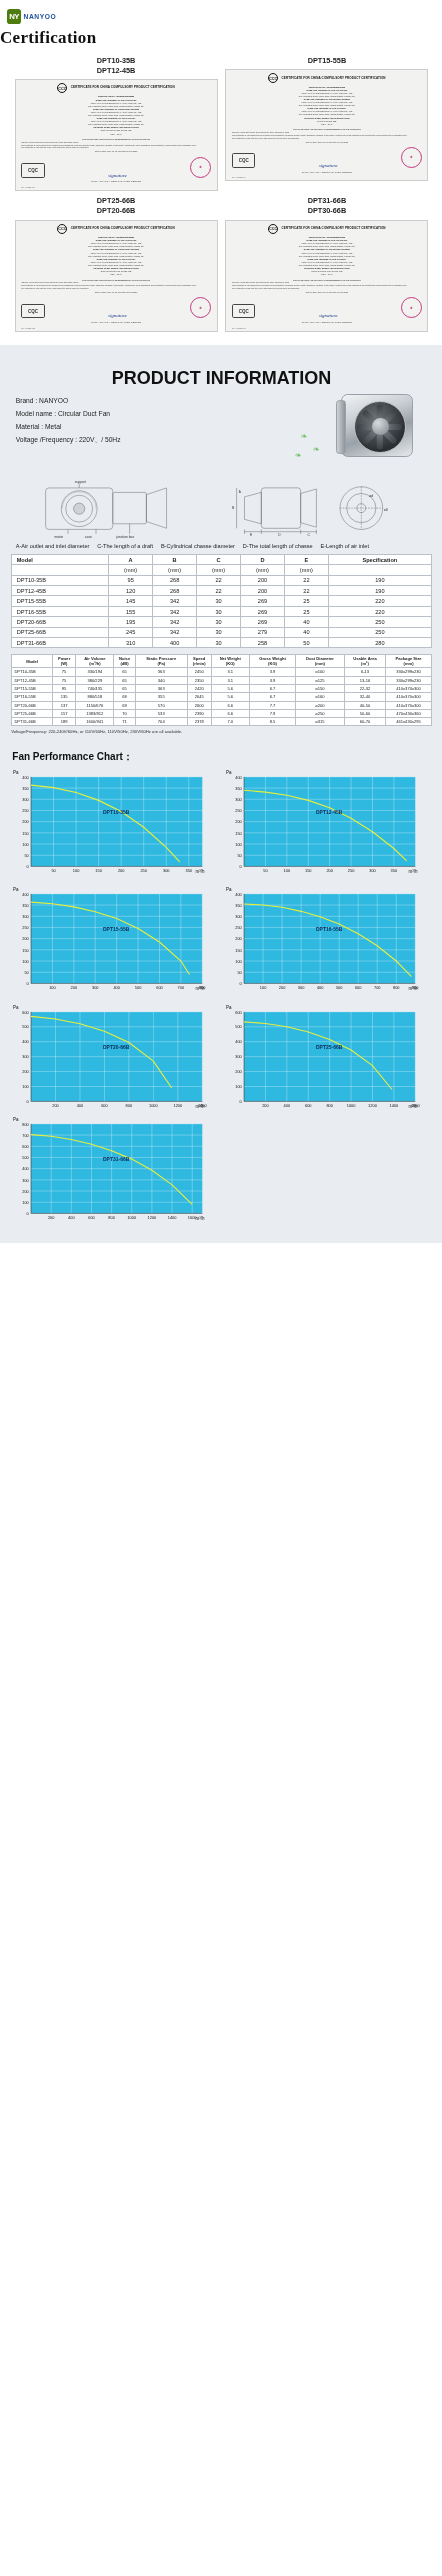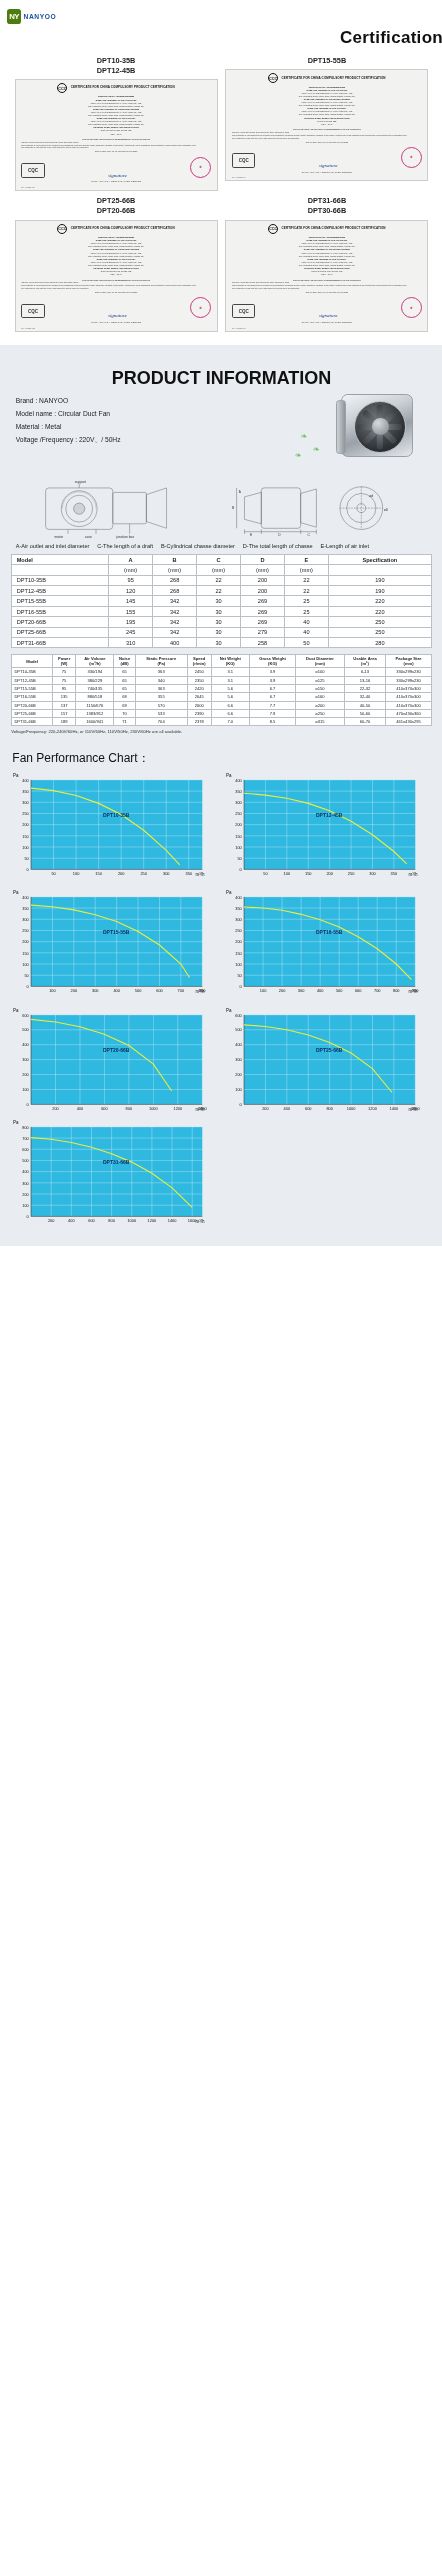--- a/index.html
+++ b/index.html
@@ -19,22 +19,22 @@
     position:absolute; left:6.7px; top:3.4px;
     display:flex; align-items:center; gap:2.2px;
   }
   .logo-badge {
     width:14.6px;height:14.6px;border-radius:2.8px;background:#4d7c0f;color:#fff;
     font-size:7.8px;font-weight:bold;display:flex;align-items:center;justify-content:center;
     letter-spacing:-0.6px;
   }
   .logo-text { font-size:6.7px; font-weight:bold; color:#19509e; letter-spacing:0.6px;}
   .section-title {
-    text-align:right; font-size:17px; font-weight:bold; color:#111;
-    margin: 0 0 7.8px 0; letter-spacing:0.3px;
+    text-align:left; font-size:17px; font-weight:bold; color:#111;
+    margin: 0 0 7.8px 0; letter-spacing:0.3px;font-family:Liberation Serif, serif;
   }
   .cert-grid {
     display:grid; grid-template-columns: 1fr 1fr; gap: 5.6px 7.8px;
     padding: 0 14.6px;
   }
   .cert-cell { text-align:center; }
   .cert-label {
     font-size:7.3px; font-weight:bold; color:#222; line-height:1.35;
     margin-bottom:3.4px; white-space:pre-line;
   }
@@ -134,21 +134,21 @@
   table.perf th, table.perf td {
     border:0.6px solid #b9c0c7; font-size:4.1px; text-align:center; padding:1.1px 0.6px; color:#1b1b1b;
     line-height:1.25;
   }
   table.perf th { font-weight:bold; }
   table.perf td.model { text-align:left; padding-left:2.2px; }
   .note { font-size:4.2px; color:#333; padding:2.2px 11.2px 0; }
 
   
   .charts-section { background:#e9edf1; padding:3.4px 0 14.6px; }
-  .charts-title { font-size:12px; font-weight:normal; color:#111; padding:3.4px 0 4.5px 12.3px;}
+  .charts-title { font-size:10px; font-weight:bold; color:#111; padding:3.4px 0 4.5px 12.3px;}
   .chart-grid { display:grid; grid-template-columns:1fr 1fr; gap:5.6px 6.7px; padding:0 12.3px;}
   .chart-card { position:relative; }
   .chart-single { padding:0 12.3px; width:50%; }
   .chart-svg { display:block; }
 </style>
 </head>
 <body>
 
 <div class="page">
 

